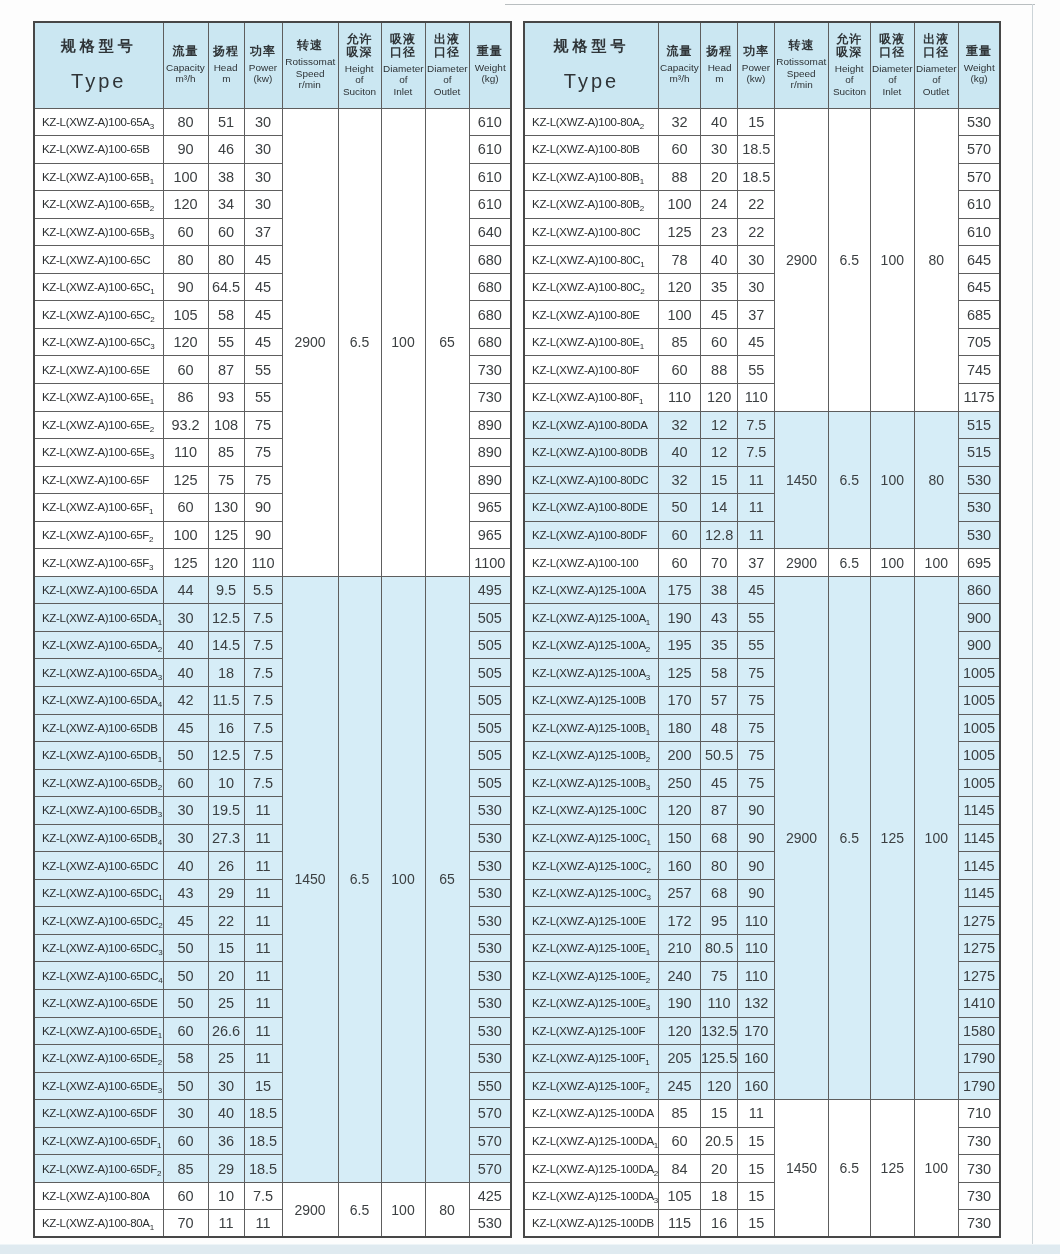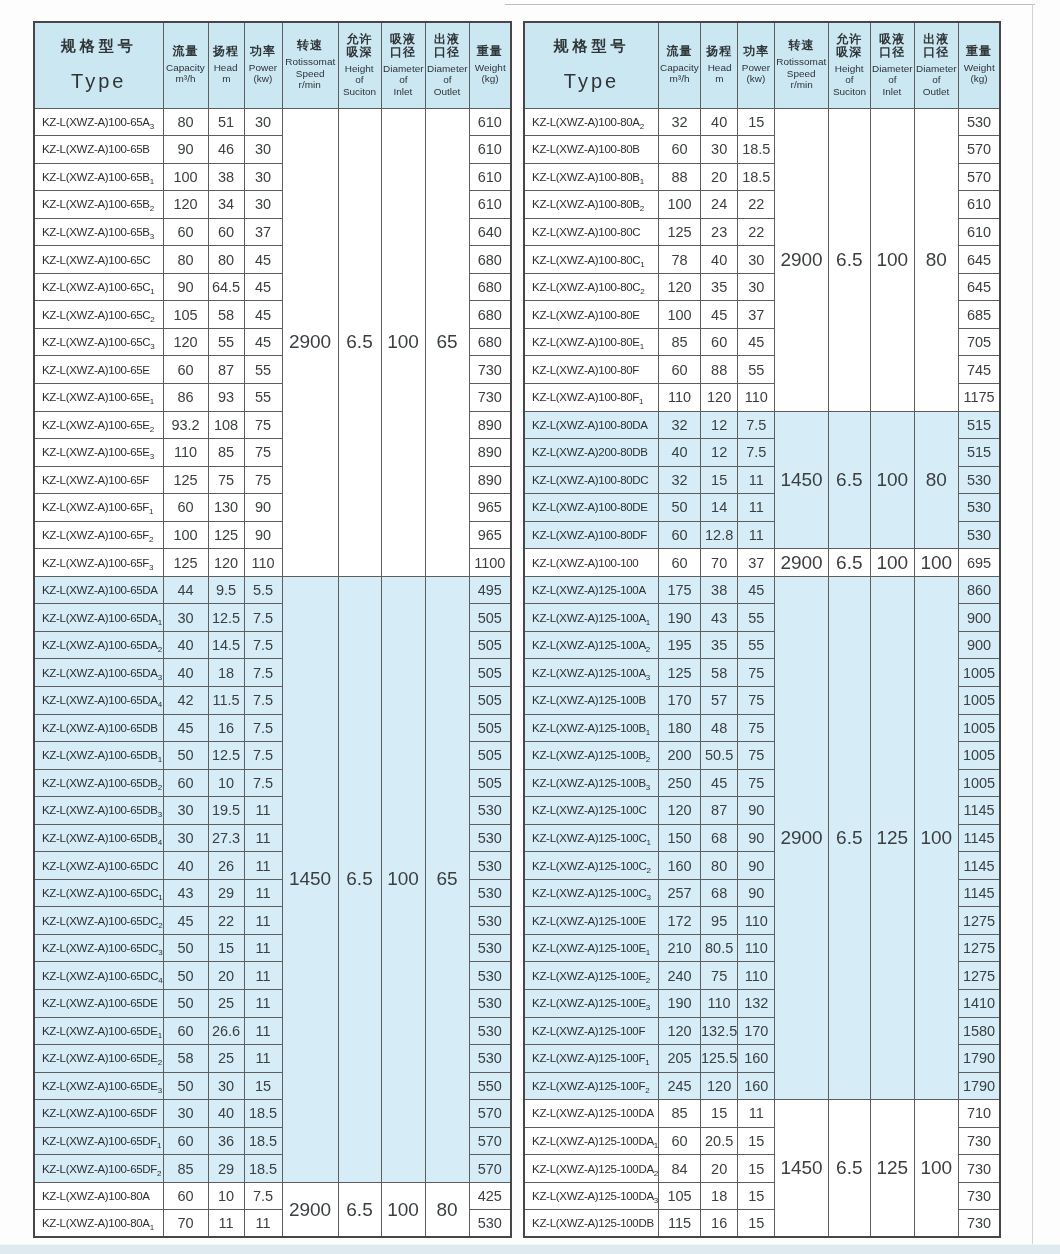--- a/index.html
+++ b/index.html
@@ -26,21 +26,21 @@
   .h-zh { font-size:12px; font-weight:bold; letter-spacing:1px; white-space:nowrap; }
   .hw-type .h-zh { font-size:15px; letter-spacing:4px; margin-bottom:16px; }
   .h-en { font-size:10.5px; white-space:nowrap; transform:scale(0.95); }
   .h-en-type { font-size:20px; letter-spacing:3px; }
   .h-zh + .h-en { margin-top:3px; }
 
   tbody.sec-white td { background:#ffffff; }
   tbody.sec-blue td { background:#d6edf7; }
 
   td.num { text-align:center; font-size:14.5px; color:#3b3f41; }
-  td.big { font-size:19px; }
+  td.big { font-size:14px; }
   td.type {
     text-align:left; padding-left:7px; font-size:11.5px; letter-spacing:-0.3px;
     color:#2c2f31; white-space:nowrap;
   }
   td.type sub { font-size:8px; line-height:0; }
 </style>
 </head>
 <body>
 
 <div class="page">
@@ -612,21 +612,21 @@
             <td class="num">32</td>
             <td class="num">12</td>
             <td class="num">7.5</td>
             <td class="num big" rowspan="5">1450</td>
             <td class="num big" rowspan="5">6.5</td>
             <td class="num big" rowspan="5">100</td>
             <td class="num big" rowspan="5">80</td>
             <td class="num">515</td>
           </tr>
           <tr>
-            <td class="type">KZ-L(XWZ-A)200-80DB</td>
+            <td class="type">KZ-L(XWZ-A)100-80DB</td>
             <td class="num">40</td>
             <td class="num">12</td>
             <td class="num">7.5</td>
             <td class="num">515</td>
           </tr>
           <tr>
             <td class="type">KZ-L(XWZ-A)100-80DC</td>
             <td class="num">32</td>
             <td class="num">15</td>
             <td class="num">11</td>

